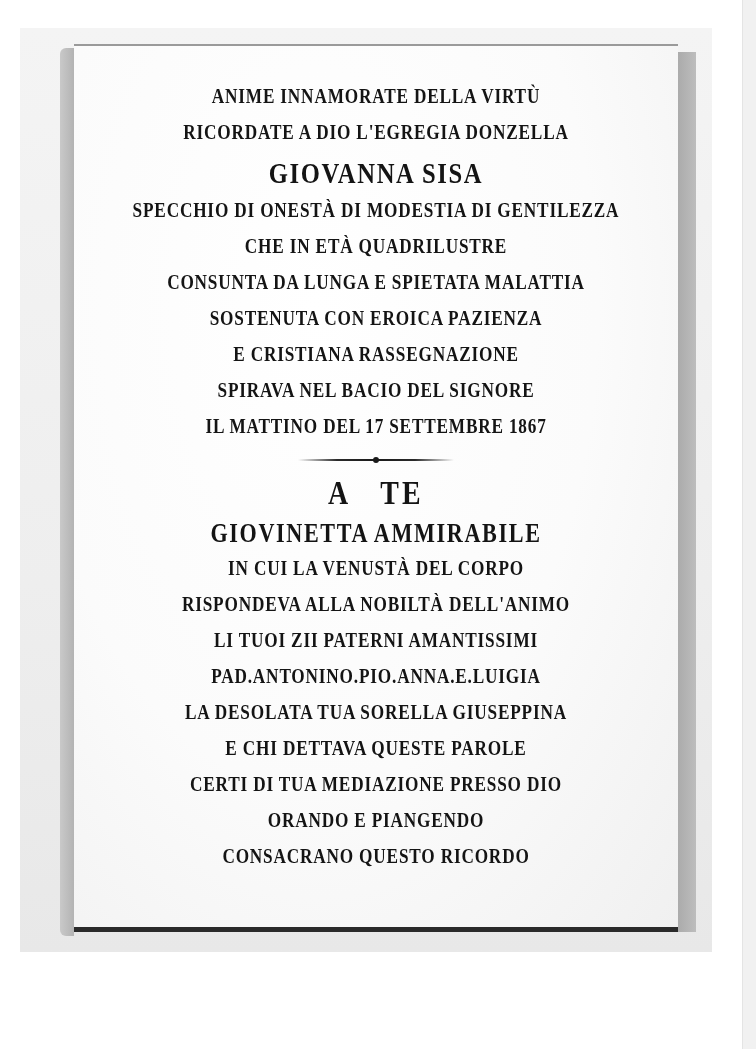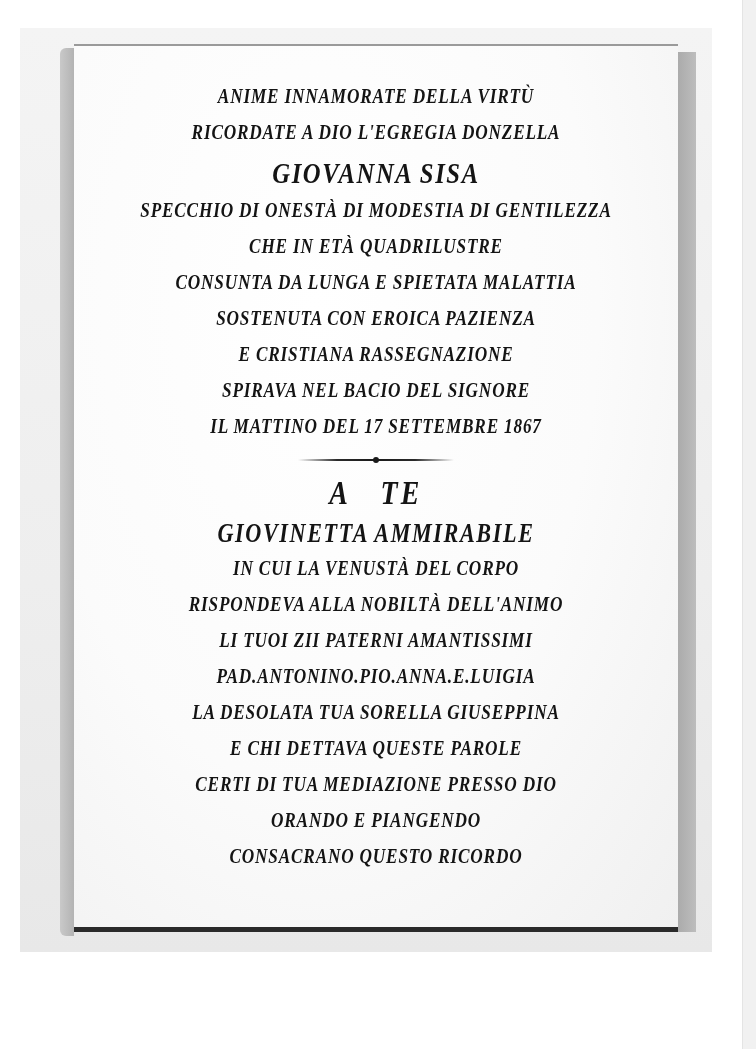--- a/index.html
+++ b/index.html
@@ -55,21 +55,20 @@
     .plaque {
       position: absolute;
       left: 74px;
       top: 44px;
       width: 604px;
       height: 888px;
       background: radial-gradient(ellipse at 40% 30%, #ffffff 0%, #fbfbfb 55%, #f0f0f0 100%);
       border-top: 2px solid #9a9a9a;
       border-bottom: 5px solid #2a2a2a;
       box-sizing: border-box;
-      font-style: italic;
     }
     .inscription {
       position: absolute;
       left: 0;
       top: 40px;
       width: 100%;
       text-align: center;
       color: #141414;
     }
     .line {

